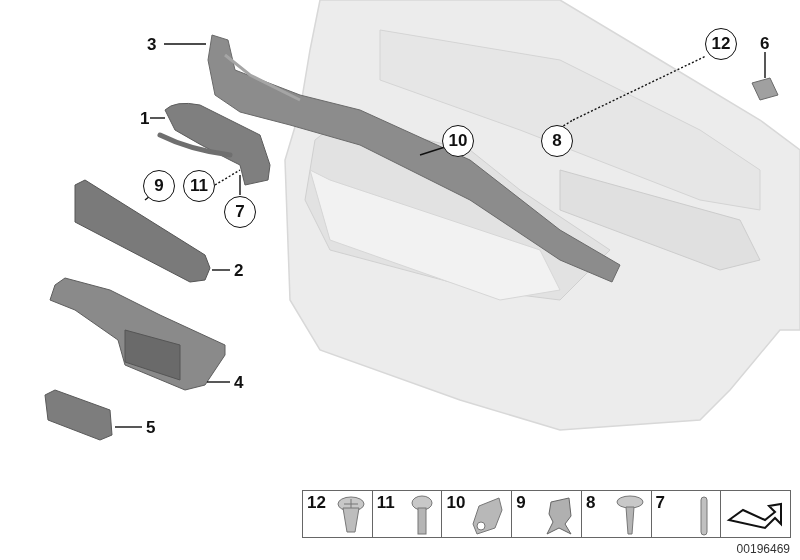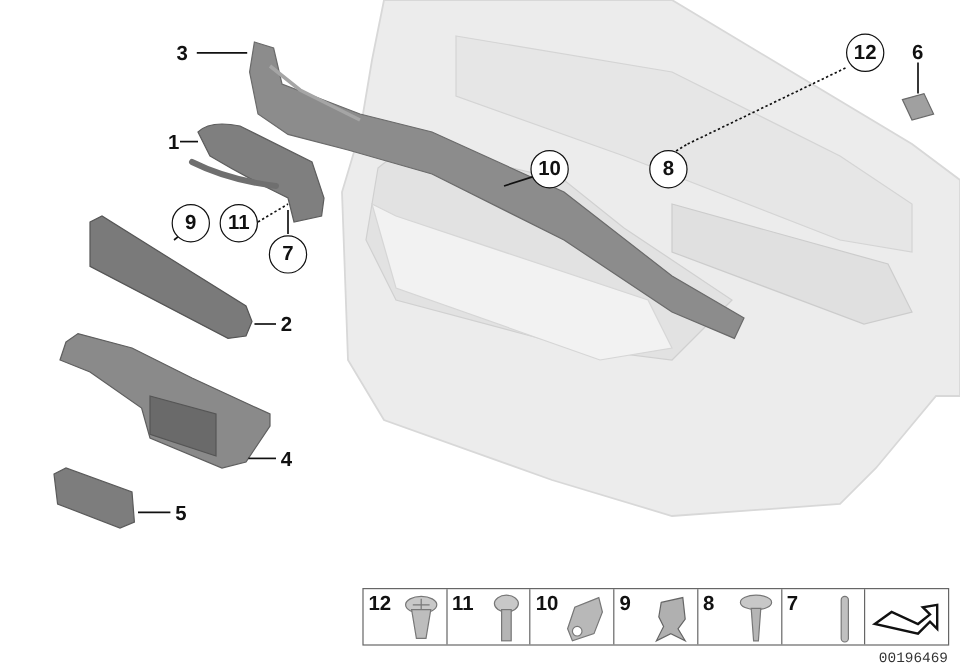--- a/index.html
+++ b/index.html
@@ -5,21 +5,21 @@
   html,body{margin:0;padding:0;background:#fff;}
   body{width:800px;height:560px;position:relative;overflow:hidden;font-family:"Liberation Sans",sans-serif;}
   .canvas{position:absolute;left:0;top:0;width:800px;height:560px;}
   .label{position:absolute;font-weight:bold;font-size:17px;color:#111;line-height:1;}
   .callout{position:absolute;width:32px;height:32px;border:1.6px solid #111;border-radius:50%;background:#fff;box-sizing:border-box;display:flex;align-items:center;justify-content:center;font-weight:bold;font-size:17px;color:#111;}
   .legend{position:absolute;left:302px;top:490px;width:489px;height:48px;border:1px solid #666;display:flex;box-sizing:border-box;}
   .cell{flex:1;border-right:1px solid #666;position:relative;}
   .cell:last-child{border-right:none;}
   .cell .num{position:absolute;left:4px;top:2px;font-weight:bold;font-size:17px;color:#111;}
   .cell svg{position:absolute;right:6px;top:3px;}
-  .code{position:absolute;right:10px;top:542px;font-size:12px;color:#333;font-family:Liberation Mono, monospace;}
+  .code{position:absolute;right:10px;top:542px;font-size:12px;color:#333;}
 </style>
 </head>
 <body>
 
 <div class="canvas">
   <svg width="800" height="560" viewBox="0 0 800 560" style="position:absolute;left:0;top:0;">
 
     <g>
       <path d="M320 0 L560 0 L660 60 L760 120 L800 150 L800 330 L780 330 L755 360 L730 390 L700 420 L560 430 L460 400 L320 350 L290 300 L285 160 L300 110 L310 50 Z" fill="#ececec" stroke="#d8d8d8" stroke-width="1.5"></path>
       <path d="M315 140 L340 120 L470 150 L520 190 L610 250 L560 300 L480 290 L330 250 L305 200 Z" fill="#e2e2e2" stroke="#d0d0d0"></path>

